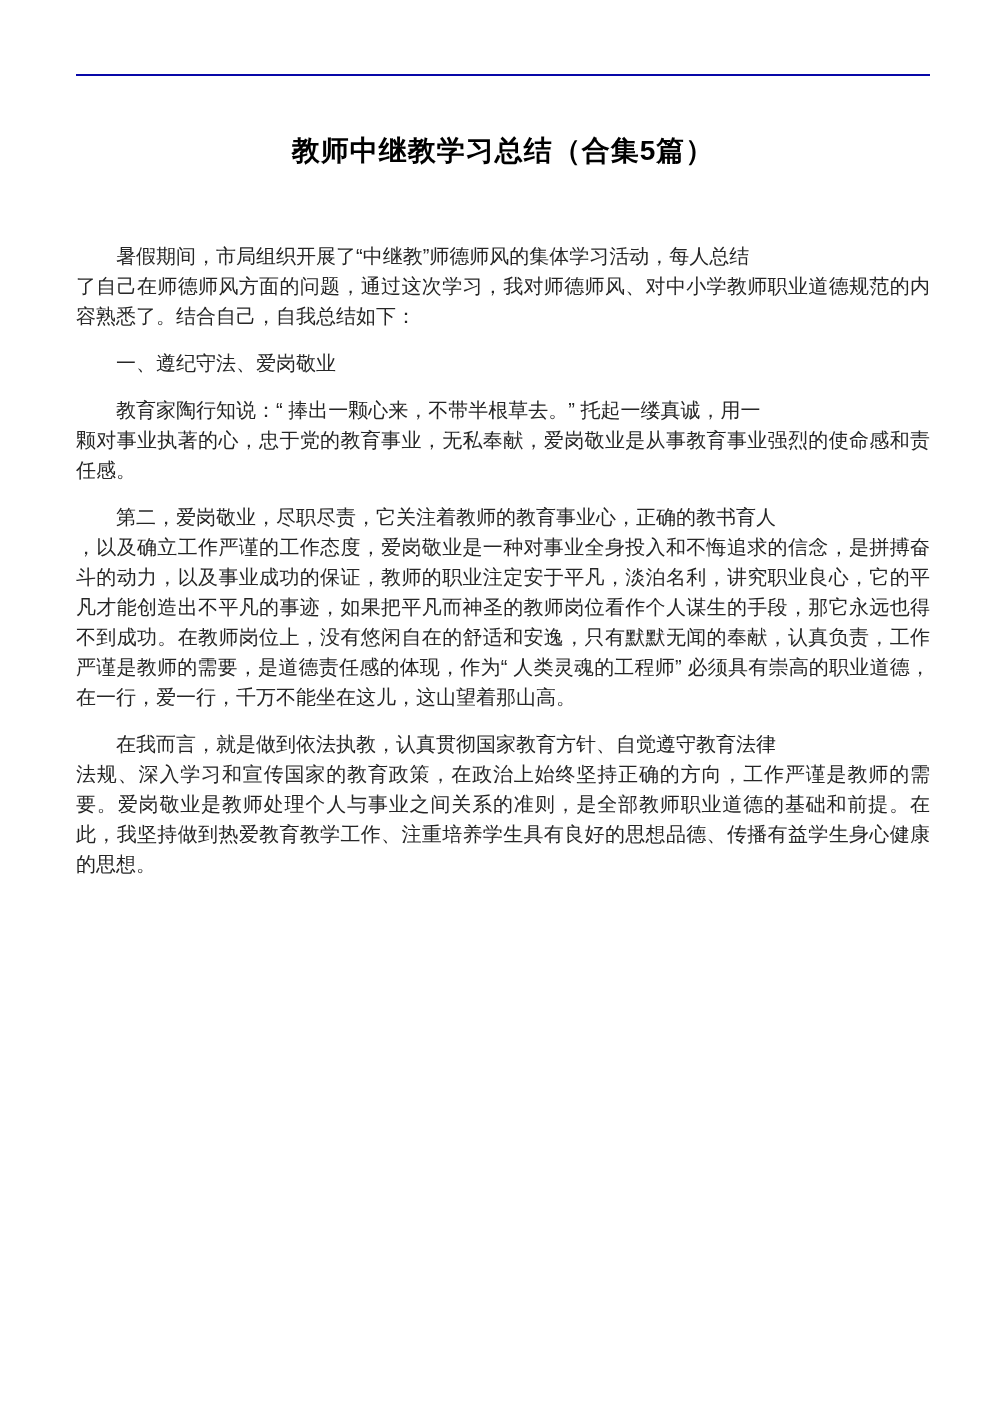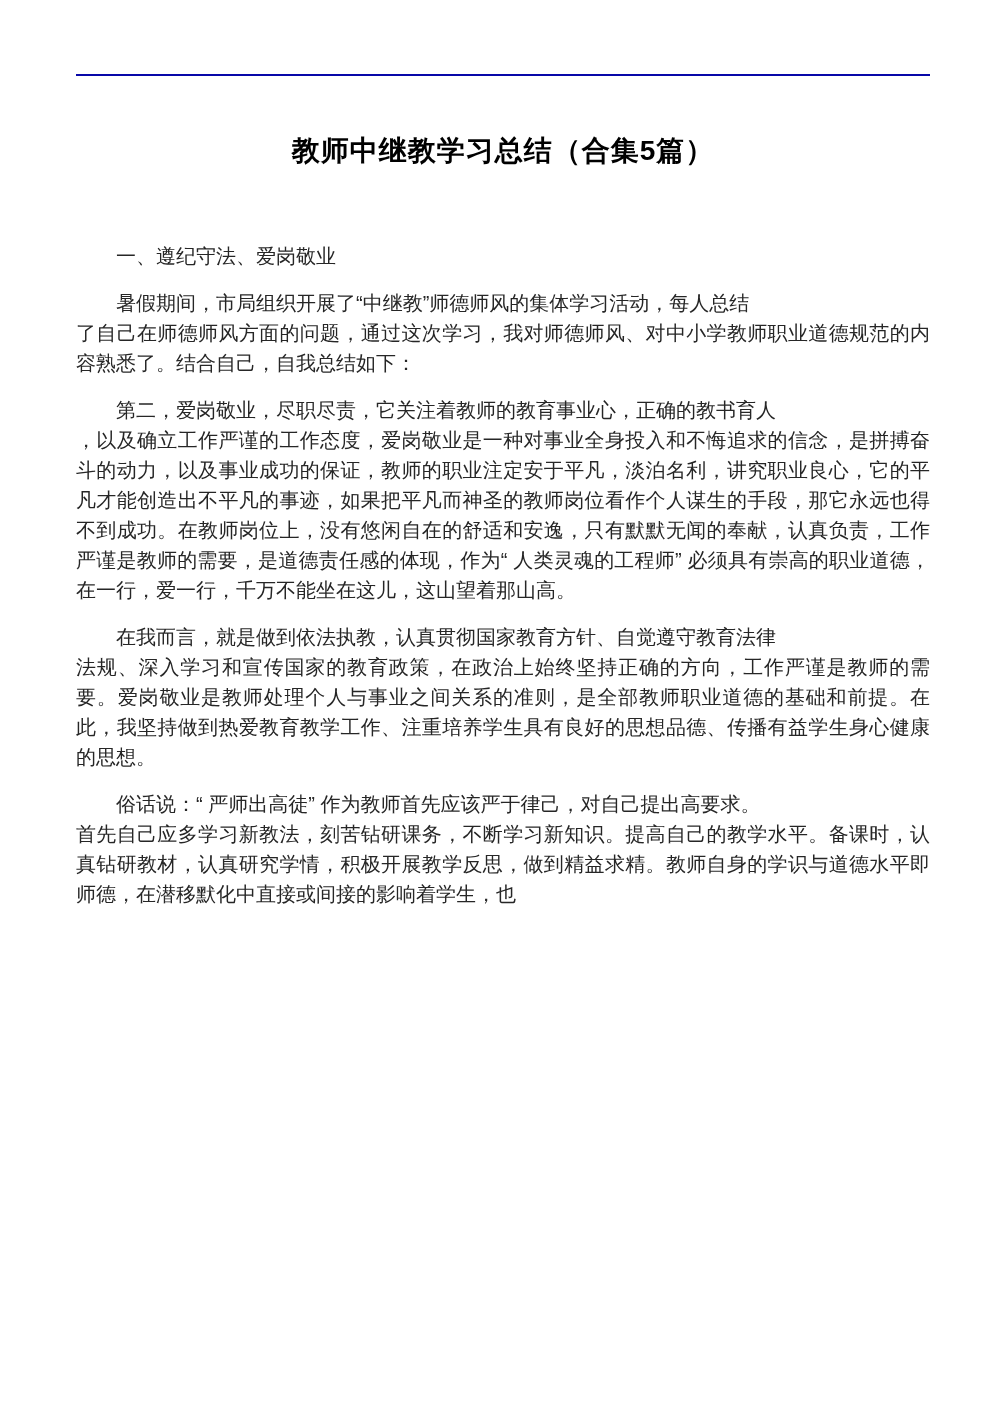--- a/index.html
+++ b/index.html
@@ -77,28 +77,28 @@
 <body>
 
 <div class="page">
 
   <div class="rule top-rule"></div>
 
   <h1 class="doc-title">教师中继教学习总结（合集5篇）</h1>
 
 
   <div class="body-text">
-    <p>一、遵纪守法、爱岗敬业</p>
     <p>暑假期间，市局组织开展了“中继教”师德师风的集体学习活动，每人总结
 了自己在师德师风方面的问题，通过这次学习，我对师德师风、对中小学教师职业道德规范的内容熟悉了。结合自己，自我总结如下：</p>
+    <p>一、遵纪守法、爱岗敬业</p>
+    <p>教育家陶行知说：“ 捧出一颗心来，不带半根草去。” 托起一缕真诚，用一
+颗对事业执著的心，忠于党的教育事业，无私奉献，爱岗敬业是从事教育事业强烈的使命感和责任感。</p>
     <p>第二，爱岗敬业，尽职尽责，它关注着教师的教育事业心，正确的教书育人
 ，以及确立工作严谨的工作态度，爱岗敬业是一种对事业全身投入和不悔追求的信念，是拼搏奋斗的动力，以及事业成功的保证，教师的职业注定安于平凡，淡泊名利，讲究职业良心，它的平凡才能创造出不平凡的事迹，如果把平凡而神圣的教师岗位看作个人谋生的手段，那它永远也得不到成功。在教师岗位上，没有悠闲自在的舒适和安逸，只有默默无闻的奉献，认真负责，工作严谨是教师的需要，是道德责任感的体现，作为“ 人类灵魂的工程师” 必须具有崇高的职业道德，在一行，爱一行，千万不能坐在这儿，这山望着那山高。</p>
     <p>在我而言，就是做到依法执教，认真贯彻国家教育方针、自觉遵守教育法律
 法规、深入学习和宣传国家的教育政策，在政治上始终坚持正确的方向，工作严谨是教师的需要。爱岗敬业是教师处理个人与事业之间关系的准则，是全部教师职业道德的基础和前提。在此，我坚持做到热爱教育教学工作、注重培养学生具有良好的思想品德、传播有益学生身心健康的思想。</p>
-    <p>俗话说：“ 严师出高徒” 作为教师首先应该严于律己，对自己提出高要求。
-首先自己应多学习新教法，刻苦钻研课务，不断学习新知识。提高自己的教学水平。备课时，认真钻研教材，认真研究学情，积极开展教学反思，做到精益求精。教师自身的学识与道德水平即师德，在潜移默化中直接或间接的影响着学生，也</p>
   </div>
 
   <div class="rule bottom-rule"></div>
 
   <div class="page-number">1 / 6</div>
 
 </div>
 
 </body></html>

